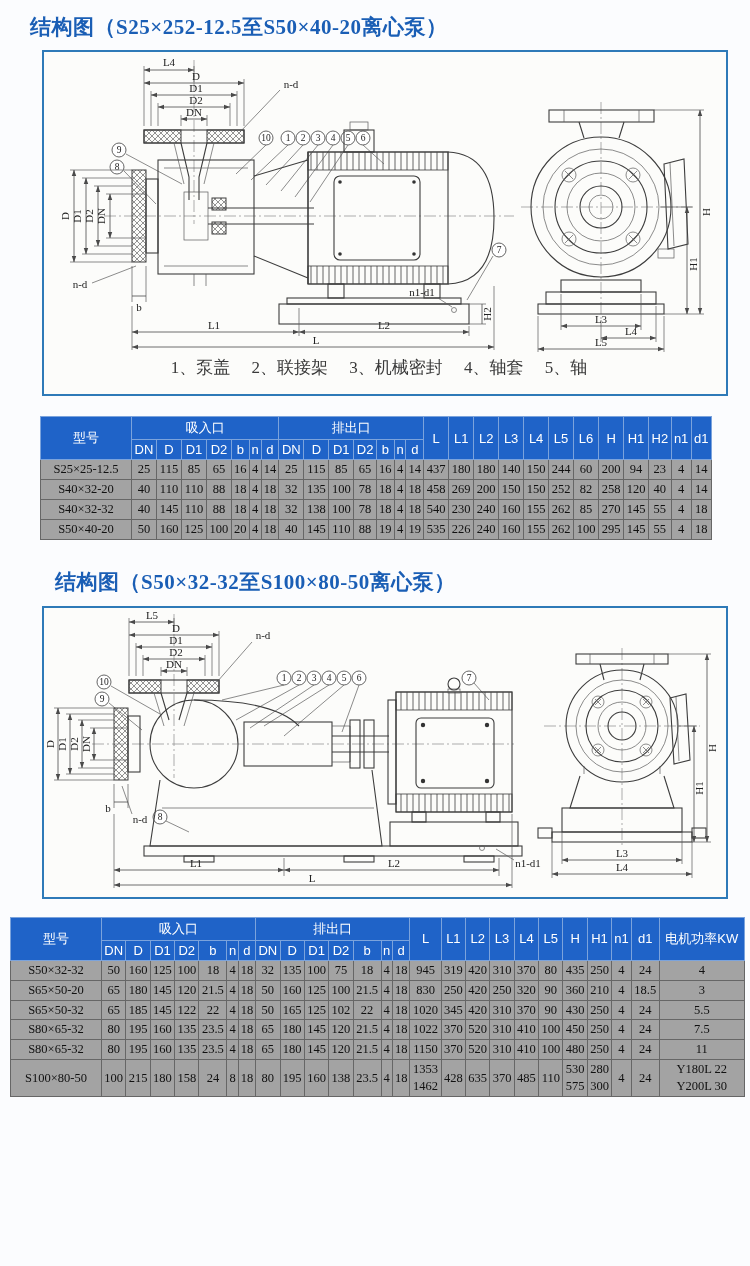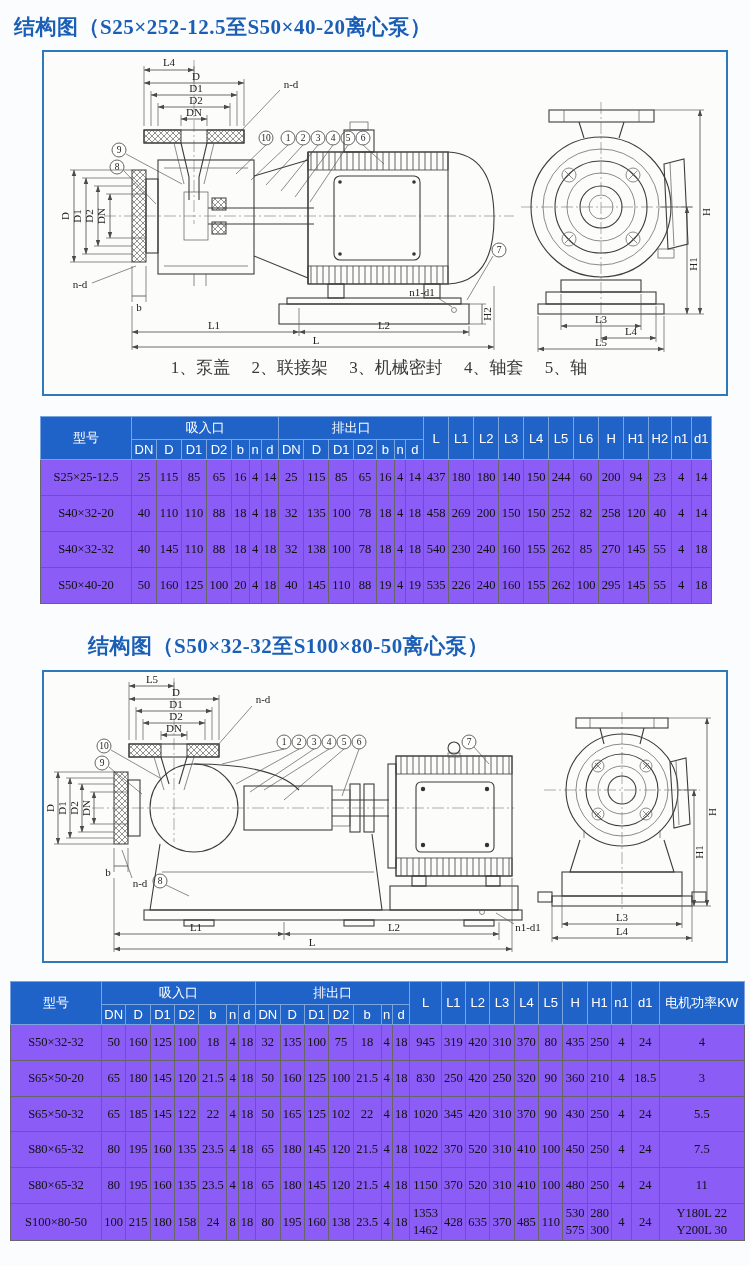--- a/index.html
+++ b/index.html
@@ -1,32 +1,32 @@
 <!DOCTYPE html>
 <html><head>
 <meta charset="utf-8">
 <style>
   html,body{margin:0;padding:0;}
   body{width:750px;height:1266px;background:#fbfcfe;overflow:hidden;
        font-family:"Liberation Sans",sans-serif;}
   .sec-title{font-family:"Liberation Serif","DejaVu Serif",serif;font-size:21px;
        font-weight:bold;color:#1a5eb5;margin:0;letter-spacing:0.5px;}
-  .t1-title{padding:13px 0 9px 14px;}
-  .t2-title{padding:28px 0 10px 55px;margin-left:33px;}
+  .t1-title{padding:13px 0 9px 30px;}
+  .t2-title{padding:28px 0 10px 55px;}
   .diagram-box{margin-left:42px;width:682px;border:2px solid #2e7ab8;background:#fcfcfa;}
   .caption{font-family:"Liberation Serif","DejaVu Serif",serif;font-size:17px;color:#3a3a3a;
        text-align:center;line-height:1.9;padding:0 12px 10px 0;margin-top:-4px;}
-  .spec-table{border-collapse:collapse;background:#8b5cf6;text-align:center;color:#111;
+  .spec-table{border-collapse:collapse;background:#a3a3a3;text-align:center;color:#111;
        border:1px solid #444;}
   .spec-table th{background:#1f63c8;color:#fff;font-weight:normal;
        border:1px solid #7ba3dc;padding:2px 1px;font-size:13px;
        font-family:"Liberation Sans",sans-serif;}
   .spec-table td{border:1px solid #666;padding:1px 1px;font-size:12.5px;
        font-family:"Liberation Serif","DejaVu Serif",serif;white-space:pre-line;line-height:1.35;}
-  .spec-table td:first-child{white-space:nowrap;padding:9px 3px;}
+  .spec-table td:first-child{white-space:nowrap;padding:1px 3px;}
   .tbl1{margin:20px 0 0 40px;width:672px;}
   .tbl2{margin:18px 0 0 10px;width:735px;}
   .model-col{width:88px;}
   
   .ln{stroke:#3d3d3d;stroke-width:1.1;fill:none}
   .tn{stroke:#5a5a5a;stroke-width:0.7;fill:none}
   .cl{stroke:#8a8a8a;stroke-width:0.7;fill:none;stroke-dasharray:12 3 2 3}
   .dim{stroke:#4a4a4a;stroke-width:0.8;fill:none}
   .hf{fill:url(#hx1);stroke:#3d3d3d;stroke-width:1}
   .hf2{fill:url(#hx2);stroke:#3d3d3d;stroke-width:1}

